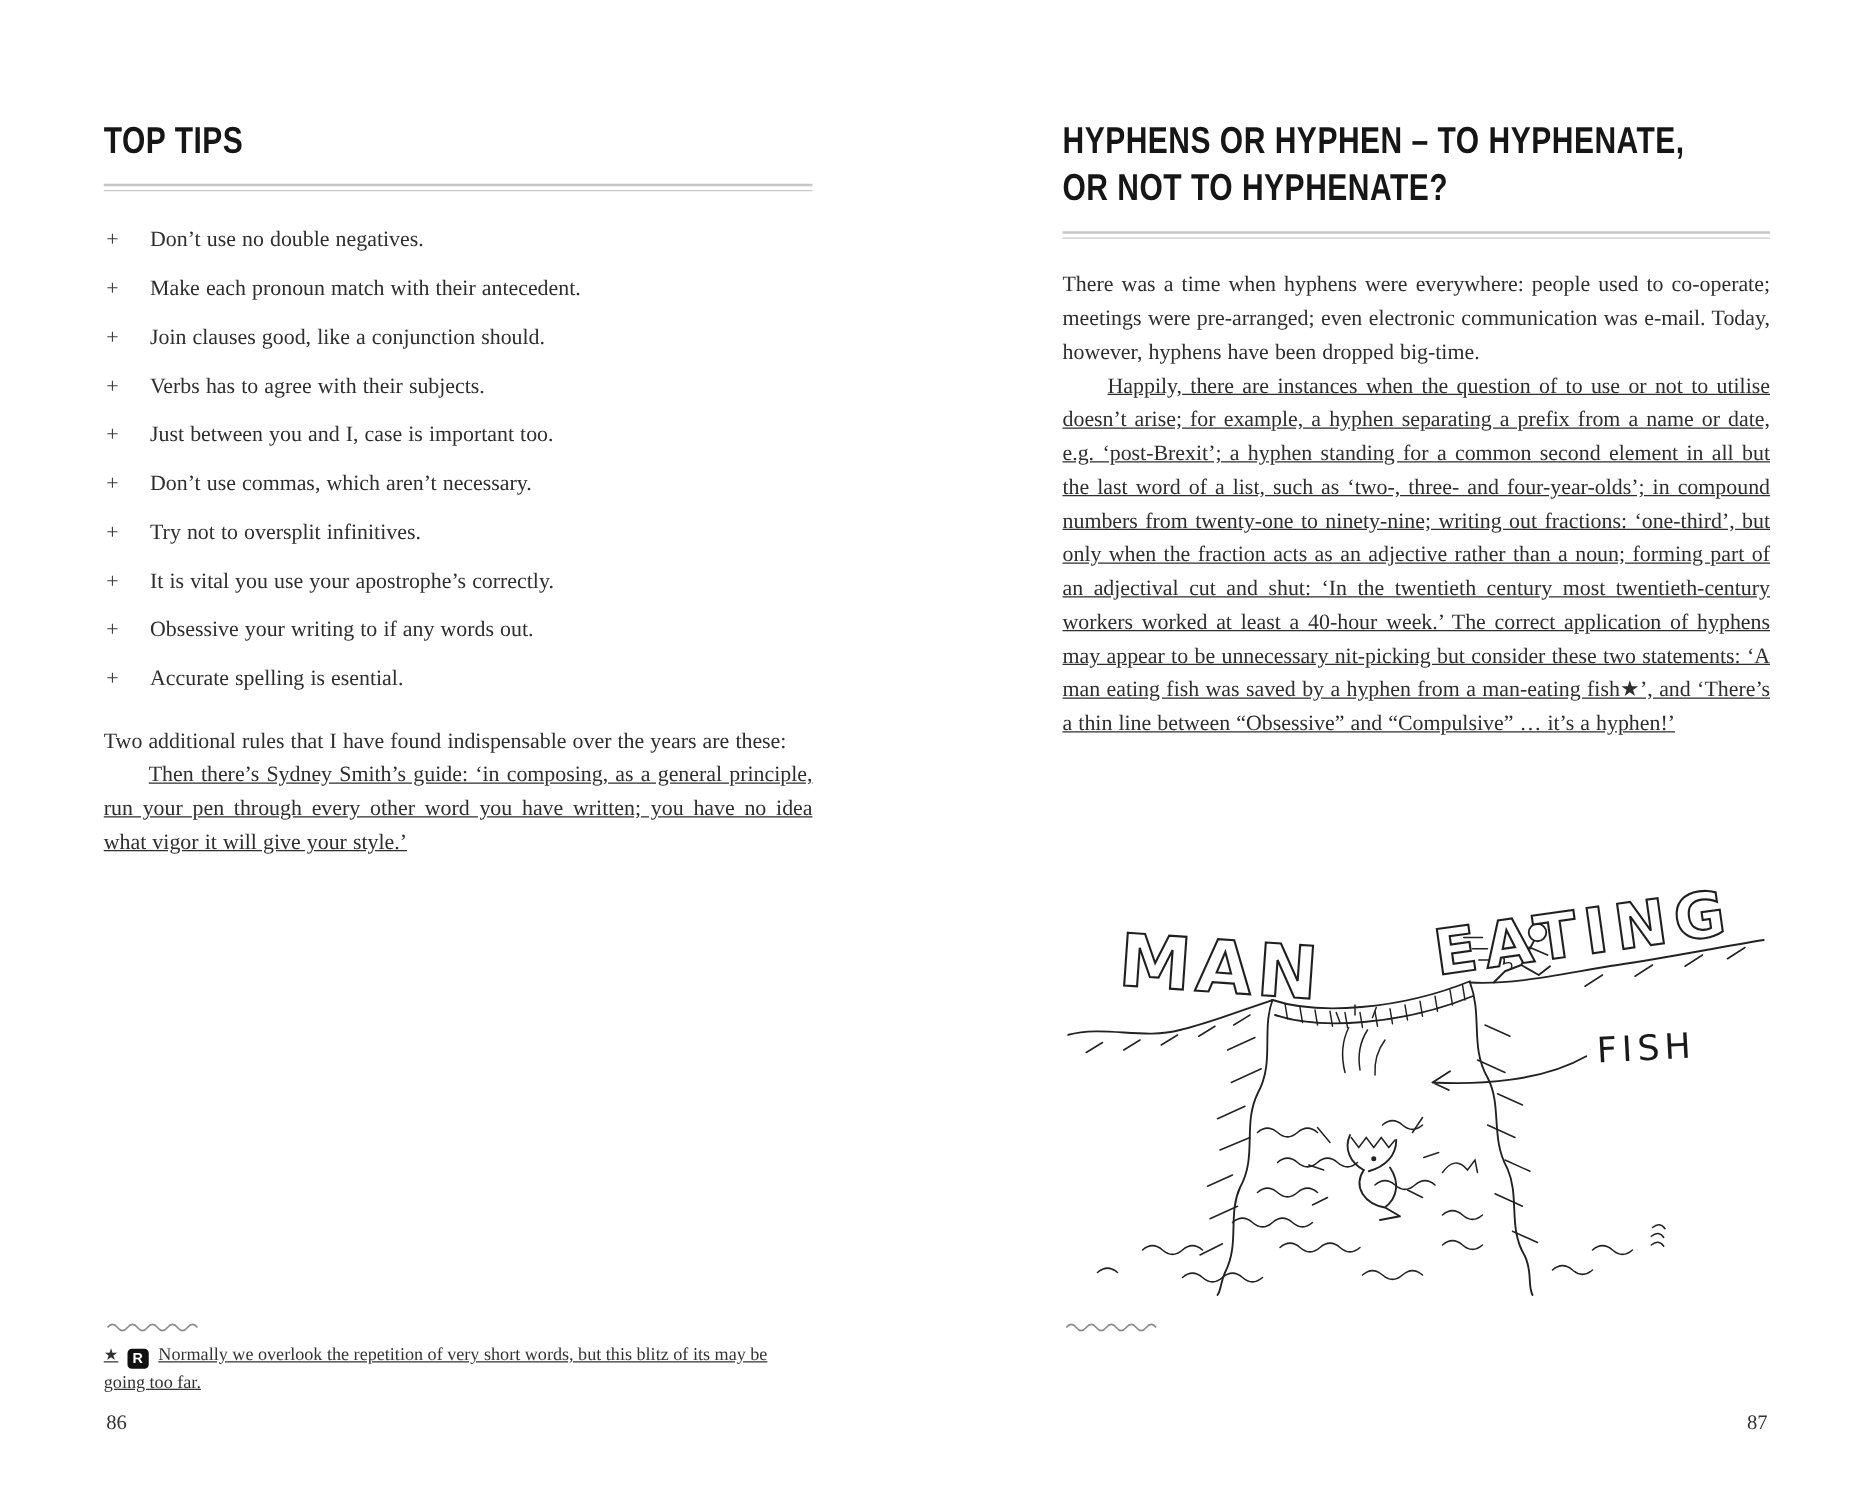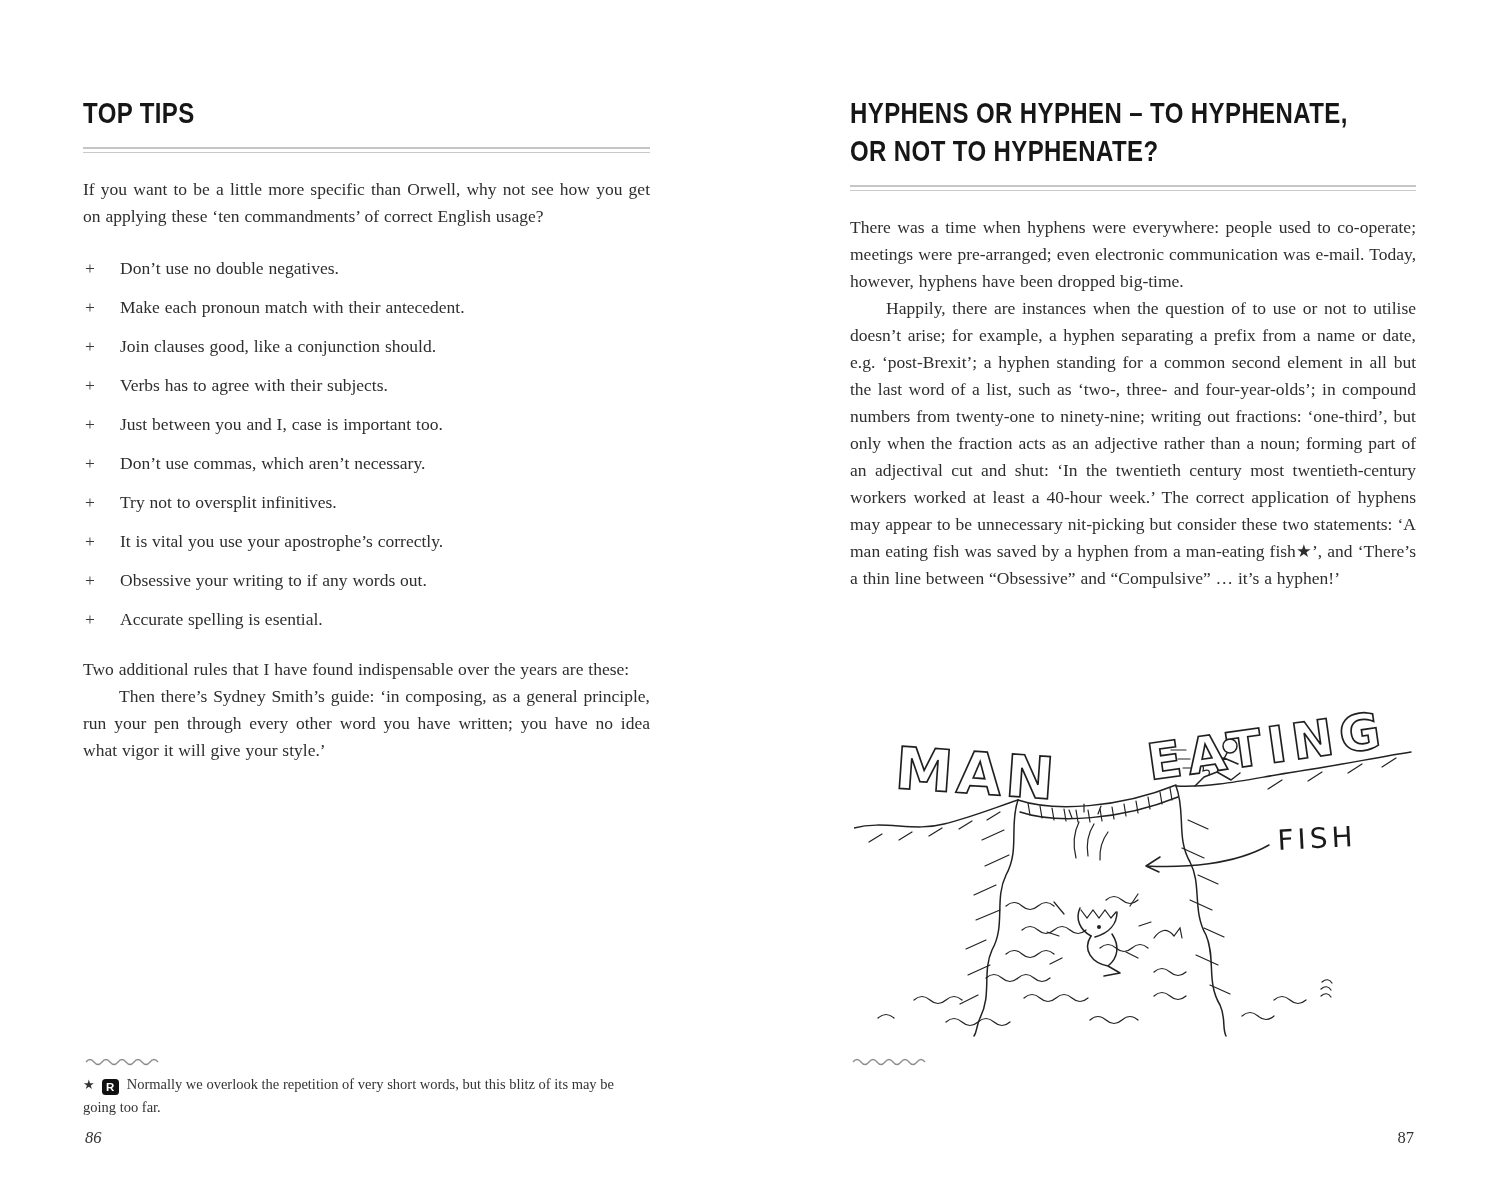--- a/index.html
+++ b/index.html
@@ -12,57 +12,56 @@
 
   .sans-title{font-family:"Liberation Sans",sans-serif;font-weight:bold;
       color:#161616;font-size:30px;line-height:38px;letter-spacing:.5px;
       transform:scaleX(0.8);transform-origin:0 0;white-space:nowrap;}
   .title-wrap{margin-top:94px;}
   .rule{height:3px;border-top:2px solid #c6c6c6;border-bottom:1px solid #c9c9c9;margin-top:15px;}
 
   .body-text{font-size:17.5px;line-height:27px;text-align:justify;word-spacing:.5px;}
   .para{margin:0;}
   .para.gap{margin-top:23px;}
-  .para.indent{text-indent:36px;}
+  .para.indent{text-indent:36px;text-decoration:underline;}
 
   .tips{list-style:none;margin:25px 0 0 0;padding:0;}
   .tips li{position:relative;padding-left:37px;margin-bottom:12px;line-height:27px;}
   .tips .bullet{position:absolute;left:2px;top:0;color:#3a3a3a;}
 
   .footnote{position:absolute;left:0;right:0;top:1056px;font-size:14.5px;line-height:22px;color:#333;}
   .squiggle{display:block;margin:0 0 7px 2px;}
-  .fn-line{margin:0;text-align:left;}
+  .fn-line{margin:0;text-align:left;text-decoration:underline;}
   .fn-star{margin-right:7px;font-size:13px;}
   .note-icon{display:inline-block;width:17px;height:16px;background:#101010;color:#fff;
       border-radius:3.5px;font-family:"Liberation Sans",sans-serif;font-weight:bold;
       font-size:11.5px;line-height:16px;text-align:center;margin-right:8px;vertical-align:-2px;}
 
   .pagenum{position:absolute;top:1128px;font-size:16.5px;color:#333;}
-  .pagenum.pn-left{left:2px;font-style:italic;}
+  .pagenum.pn-left{left:2px;}
   .pagenum.pn-right{right:2px;text-align:center;}
 
   .illus{position:absolute;top:700px;left:4px;}
   .sketch{stroke:#222;fill:none;stroke-width:1.5;stroke-linecap:round;stroke-linejoin:round;}
   .sketch-thin{stroke:#222;fill:none;stroke-width:1.2;stroke-linecap:round;}
   .big-word{font-family:"DejaVu Sans",sans-serif;font-weight:bold;fill:#ffffff;stroke:#1f1f1f;stroke-width:1.7;}
   .small-word{font-family:"DejaVu Sans",sans-serif;fill:#1a1a1a;letter-spacing:4px;}
 </style>
 </head>
 <body>
 
 <div class="spread">
 
   <div class="page left">
     <div class="title-wrap">
       <div class="sans-title">TOP TIPS</div>
     </div>
     <div class="rule"></div>
 
     <div class="body-text">
-      <p class="para gap">If you want to be a little more specific than Orwell, why not see how you get on applying these ‘ten commandments’ of correct English usage?</p>
 
       <ul class="tips">
         <li><span class="bullet">+</span><span>Don’t use no double negatives.</span></li>
         <li><span class="bullet">+</span><span>Make each pronoun match with their antecedent.</span></li>
         <li><span class="bullet">+</span><span>Join clauses good, like a conjunction should.</span></li>
         <li><span class="bullet">+</span><span>Verbs has to agree with their subjects.</span></li>
         <li><span class="bullet">+</span><span>Just between you and I, case is important too.</span></li>
         <li><span class="bullet">+</span><span>Don’t use commas, which aren’t necessary.</span></li>
         <li><span class="bullet">+</span><span>Try not to oversplit infinitives.</span></li>
         <li><span class="bullet">+</span><span>It is vital you use your apostrophe’s correctly.</span></li>

